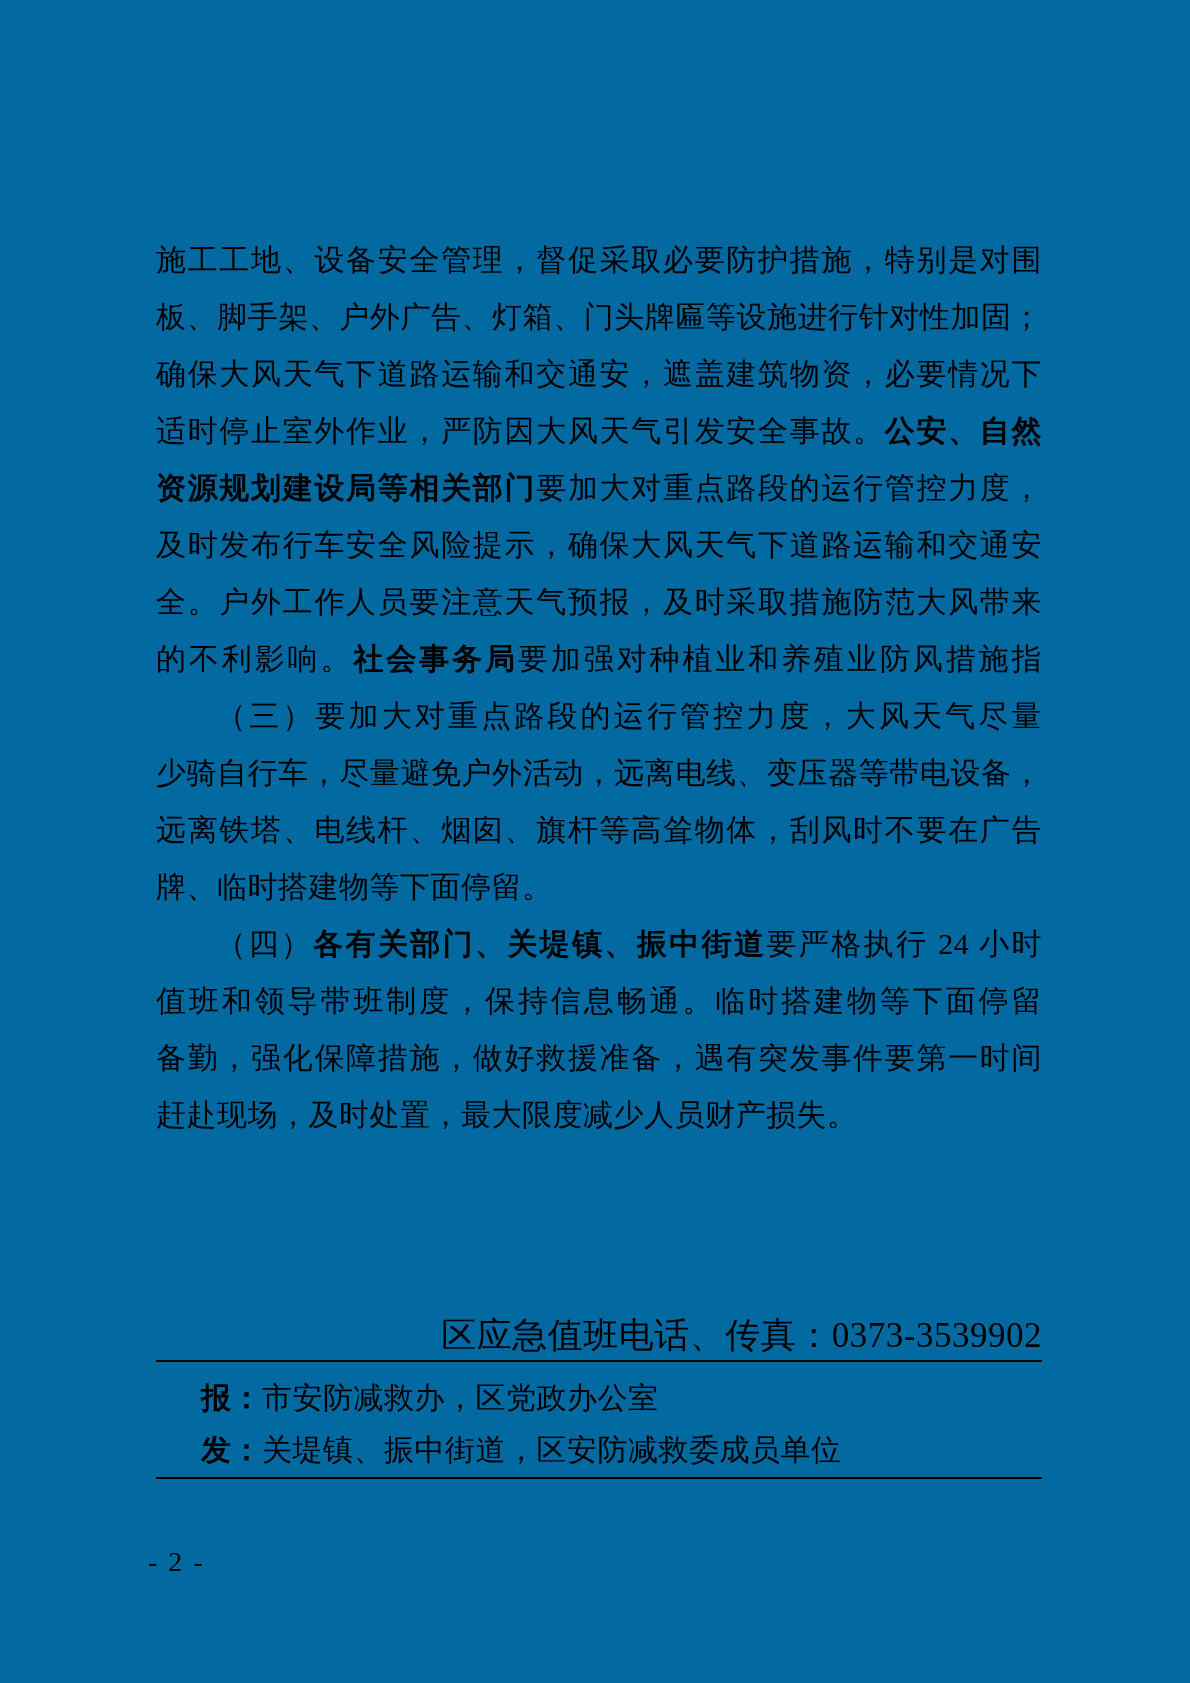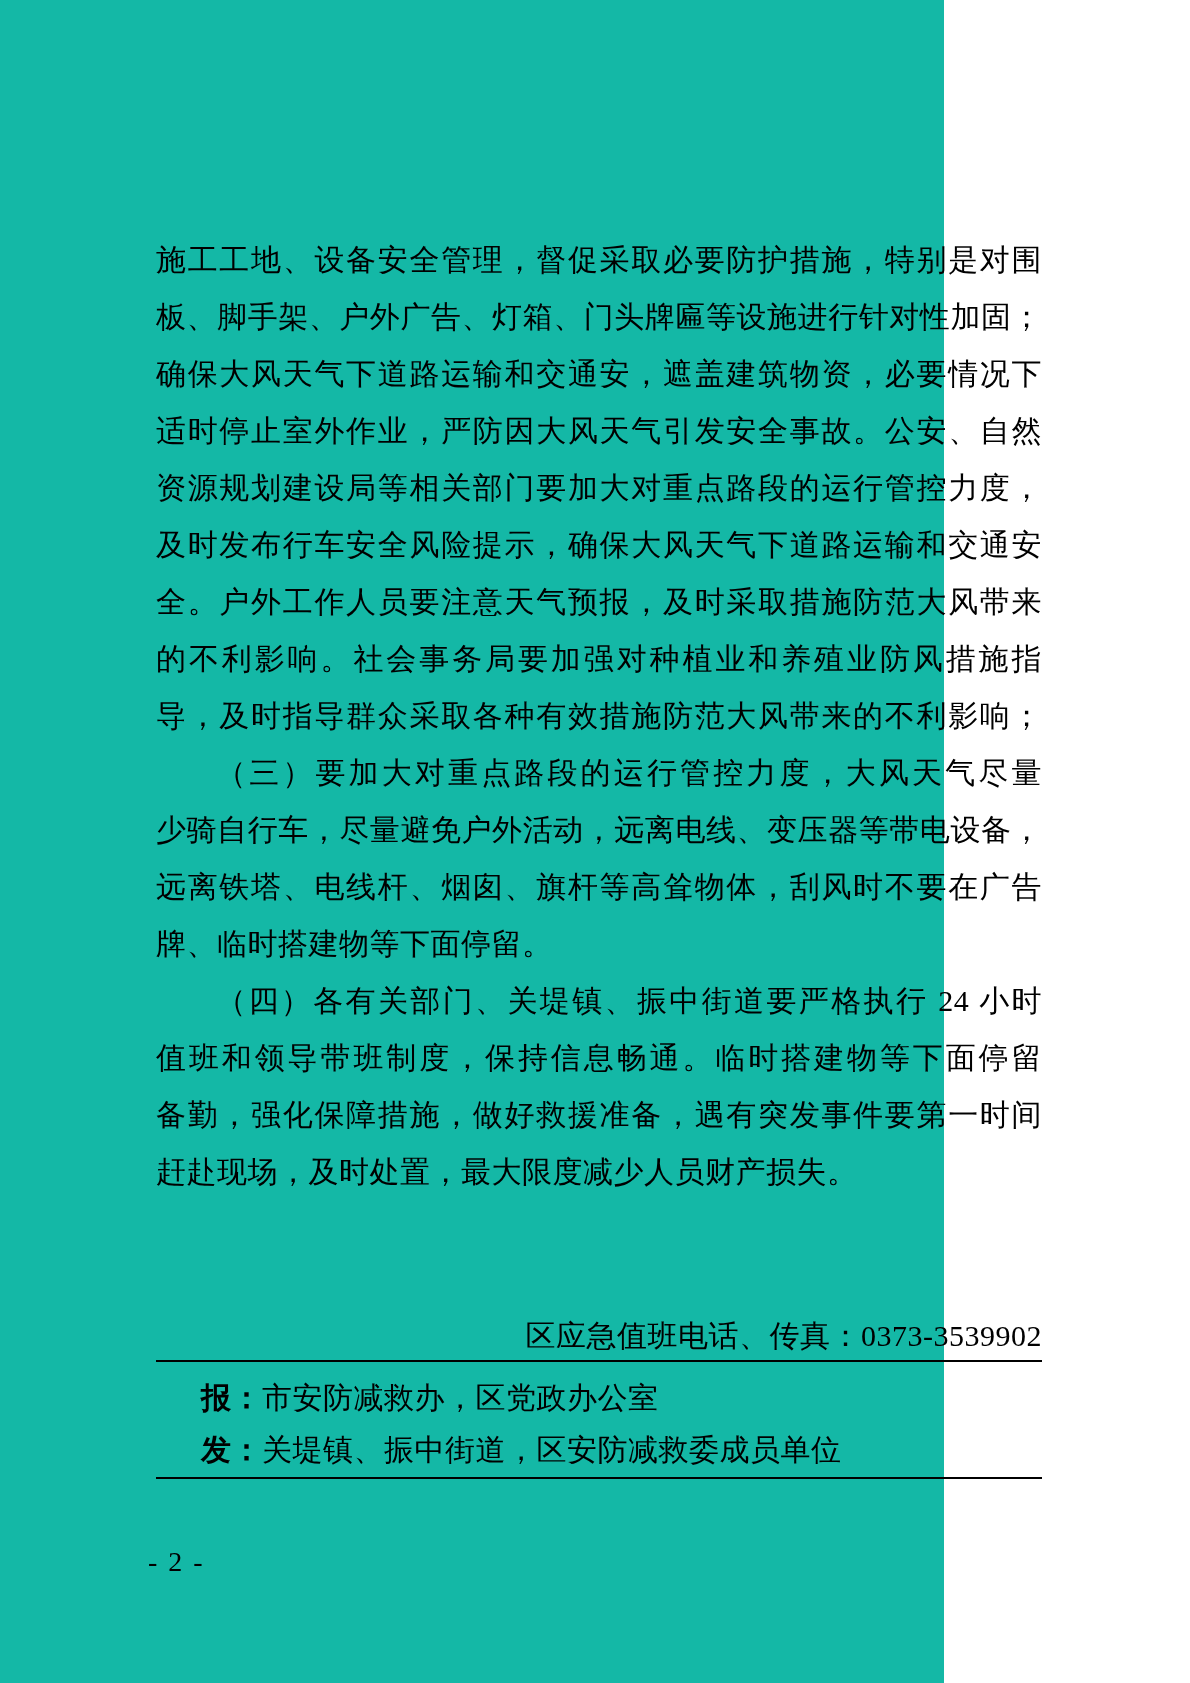--- a/index.html
+++ b/index.html
@@ -11,23 +11,23 @@
     width: 1190px;
     height: 1683px;
     position: relative;
     overflow: hidden;
     font-family: "Liberation Serif", serif;
     color: #000000;
   }
   .page {
     position: absolute;
     left: 0; top: 0;
-    width: 944px;
+    width: 1190px;
     height: 1683px;
-    background: #14b8a6;
+    background: #0369a1;
   }
   
   .doc-body {
     position: absolute;
     left: 156px;
     top: 231px;
     width: 886px;
   }
   .line {
     height: 57px;
@@ -39,32 +39,32 @@
     letter-spacing: 0.5px;
   }
   .line.end {
     text-align: left;
     text-align-last: auto;
   }
   .line.ind {
     text-indent: 60px;
   }
   .b {
-    font-weight: normal;
+    font-weight: bold;
     font-family: "Liberation Sans", sans-serif;
   }
   
   .phone-line {
     position: absolute;
     left: 156px;
     top: 1307px;
     width: 886px;
     height: 57px;
     line-height: 57px;
-    font-size: 30px;
+    font-size: 35px;
     text-align: right;
     letter-spacing: 0.5px;
   }
   .rule {
     position: absolute;
     left: 156px;
     width: 886px;
     height: 0;
     border-top: 2px solid #000000;
   }
@@ -102,21 +102,20 @@
 
   <div class="doc-body" id="body-lines">
       <div class="line"><span>施工工地、设备安全管理，督促采取必要防护措施，特别是对围</span></div>
       <div class="line"><span>板、脚手架、户外广告、灯箱、门头牌匾等设施进行针对性加固；</span></div>
       <div class="line"><span>确保大风天气下道路运输和交通安，遮盖建筑物资，必要情况下</span></div>
       <div class="line"><span>适时停止室外作业，严防因大风天气引发安全事故。</span><span class="b">公安、自然</span></div>
       <div class="line"><span class="b">资源规划建设局等相关部门</span><span>要加大对重点路段的运行管控力度，</span></div>
       <div class="line"><span>及时发布行车安全风险提示，确保大风天气下道路运输和交通安</span></div>
       <div class="line"><span>全。户外工作人员要注意天气预报，及时采取措施防范大风带来</span></div>
       <div class="line"><span>的不利影响。</span><span class="b">社会事务局</span><span>要加强对种植业和养殖业防风措施指</span></div>
-      <div class="line"><span>导，及时指导群众采取各种有效措施防范大风带来的不利影响；</span></div>
       <div class="line ind"><span>（三）要加大对重点路段的运行管控力度，大风天气尽量</span></div>
       <div class="line"><span>少骑自行车，尽量避免户外活动，远离电线、变压器等带电设备，</span></div>
       <div class="line"><span>远离铁塔、电线杆、烟囱、旗杆等高耸物体，刮风时不要在广告</span></div>
       <div class="line end"><span>牌、临时搭建物等下面停留。</span></div>
       <div class="line ind"><span>（四）</span><span class="b">各有关部门、关堤镇、振中街道</span><span>要严格执行 24 小时</span></div>
       <div class="line"><span>值班和领导带班制度，保持信息畅通。临时搭建物等下面停留</span></div>
       <div class="line"><span>备勤，强化保障措施，做好救援准备，遇有突发事件要第一时间</span></div>
       <div class="line end"><span>赶赴现场，及时处置，最大限度减少人员财产损失。</span></div>
     </div>
 

